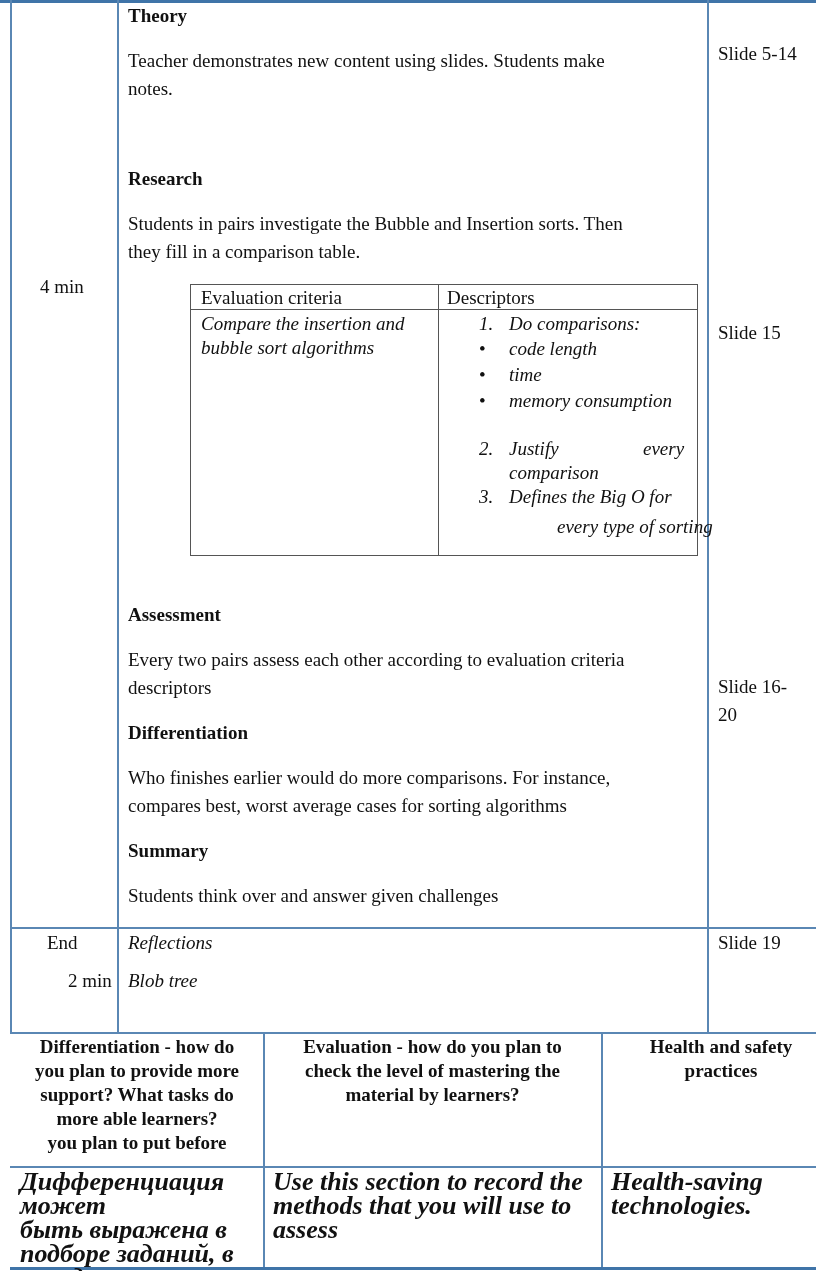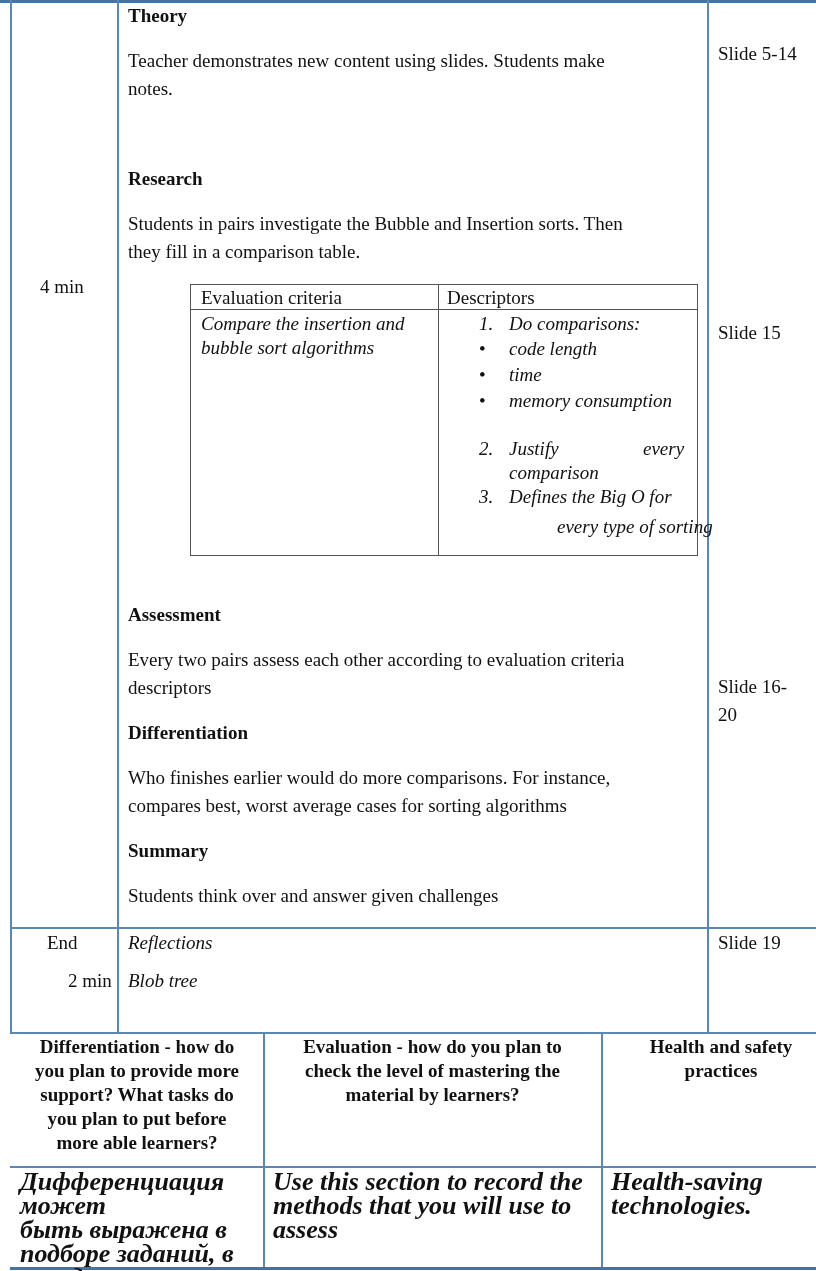--- a/index.html
+++ b/index.html
@@ -102,22 +102,22 @@
 <div class="txt" style="left:47px;top:929px;">End</div>
 <div class="txt" style="left:20px;top:967px;margin-left:48px;">2 min</div>
 <div class="txt i" style="left:128px;top:929px;">Reflections</div>
 <div class="txt i" style="left:128px;top:967px;">Blob tree</div>
 <div class="txt" style="left:718px;top:929px;">Slide 19</div>
 
 <div class="bottom-hdr" style="left:12px;top:1035px;width:250px;">
   <div>Differentiation - how do</div>
   <div>you plan to provide more</div>
   <div>support? What tasks do</div>
+  <div>more able learners?</div>
   <div>you plan to put before</div>
-  <div>more able learners?</div>
 </div>
 <div class="bottom-hdr" style="left:265px;top:1035px;width:335px;">
   <div>Evaluation - how do you plan to</div>
   <div>check the level of mastering the</div>
   <div>material by learners?</div>
 </div>
 <div class="bottom-hdr" style="left:603px;top:1035px;width:236px;">
   <div>Health and safety</div>
   <div>practices</div>
 </div>

